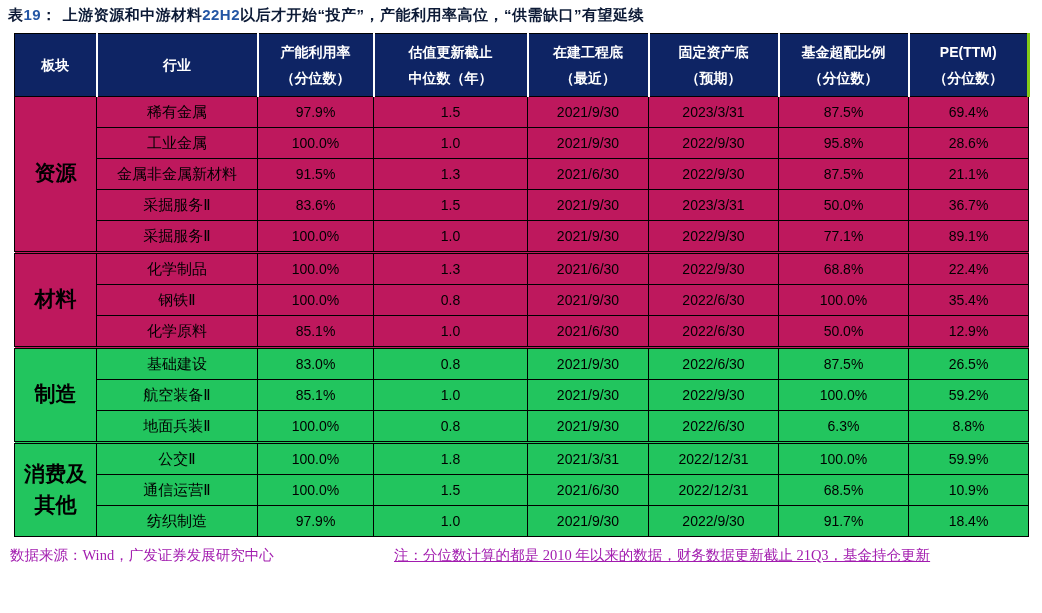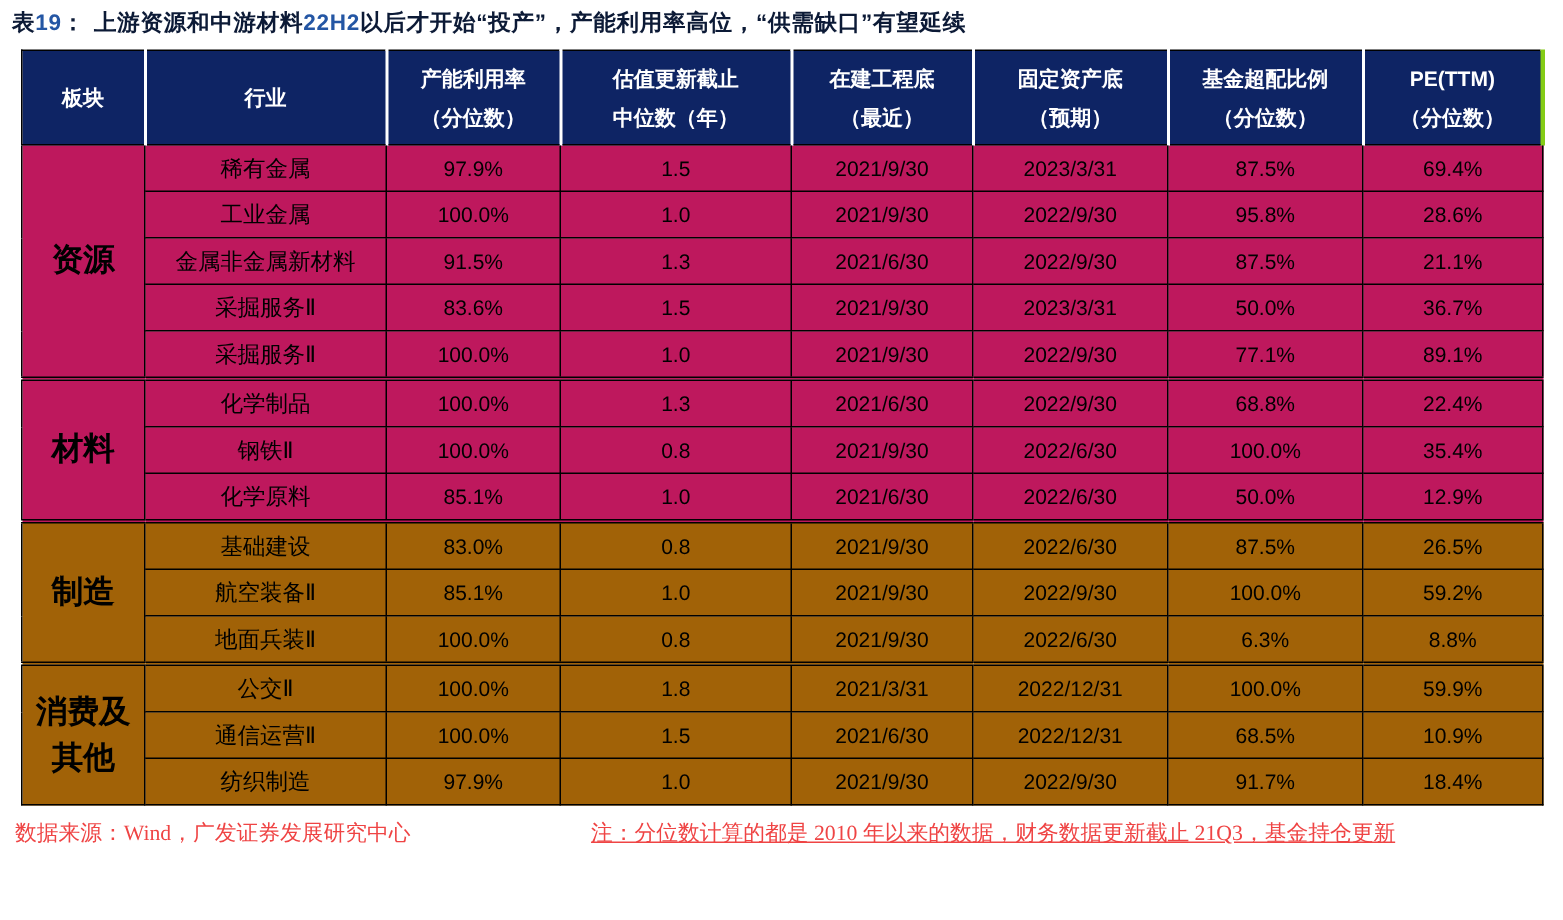--- a/index.html
+++ b/index.html
@@ -34,31 +34,31 @@
   }
   th:last-child { border-right:3px solid #84cc16; }
   th .hl { line-height:26px; }
   th .hl:empty { display:none; }
   td {
     border:1px solid #000; height:30px; padding:0 2px;
     text-align:center; vertical-align:middle;
     font-size:14px; color:#000;
   }
   tr.peach td { background:#be185d; }
-  tr.white td { background:#a16207; }
+  tr.white td { background:#22c55e; }
   tr.sec-start td { border-top:3px double #000; }
   td.sector {
     font-family:"Liberation Serif", serif; font-weight:bold;
     font-size:21px; white-space:pre-line; line-height:1.5;
   }
   td.industry { font-family:"Liberation Serif", serif; font-size:15px; }
 
   
   .footer {
-    margin:9px 0 0 2px; color:#ef4444;
+    margin:9px 0 0 2px; color:#a21caf;
     font-family:"Liberation Serif", serif; font-size:14.5px;
   }
   .f1 { display:flex; }
   .f1-left { width:384px; flex:0 0 auto; }
   .f1-right { flex:1;text-decoration:underline; }
   .f2 { margin-top:9px; }
 </style>
 </head>
 <body>
 

